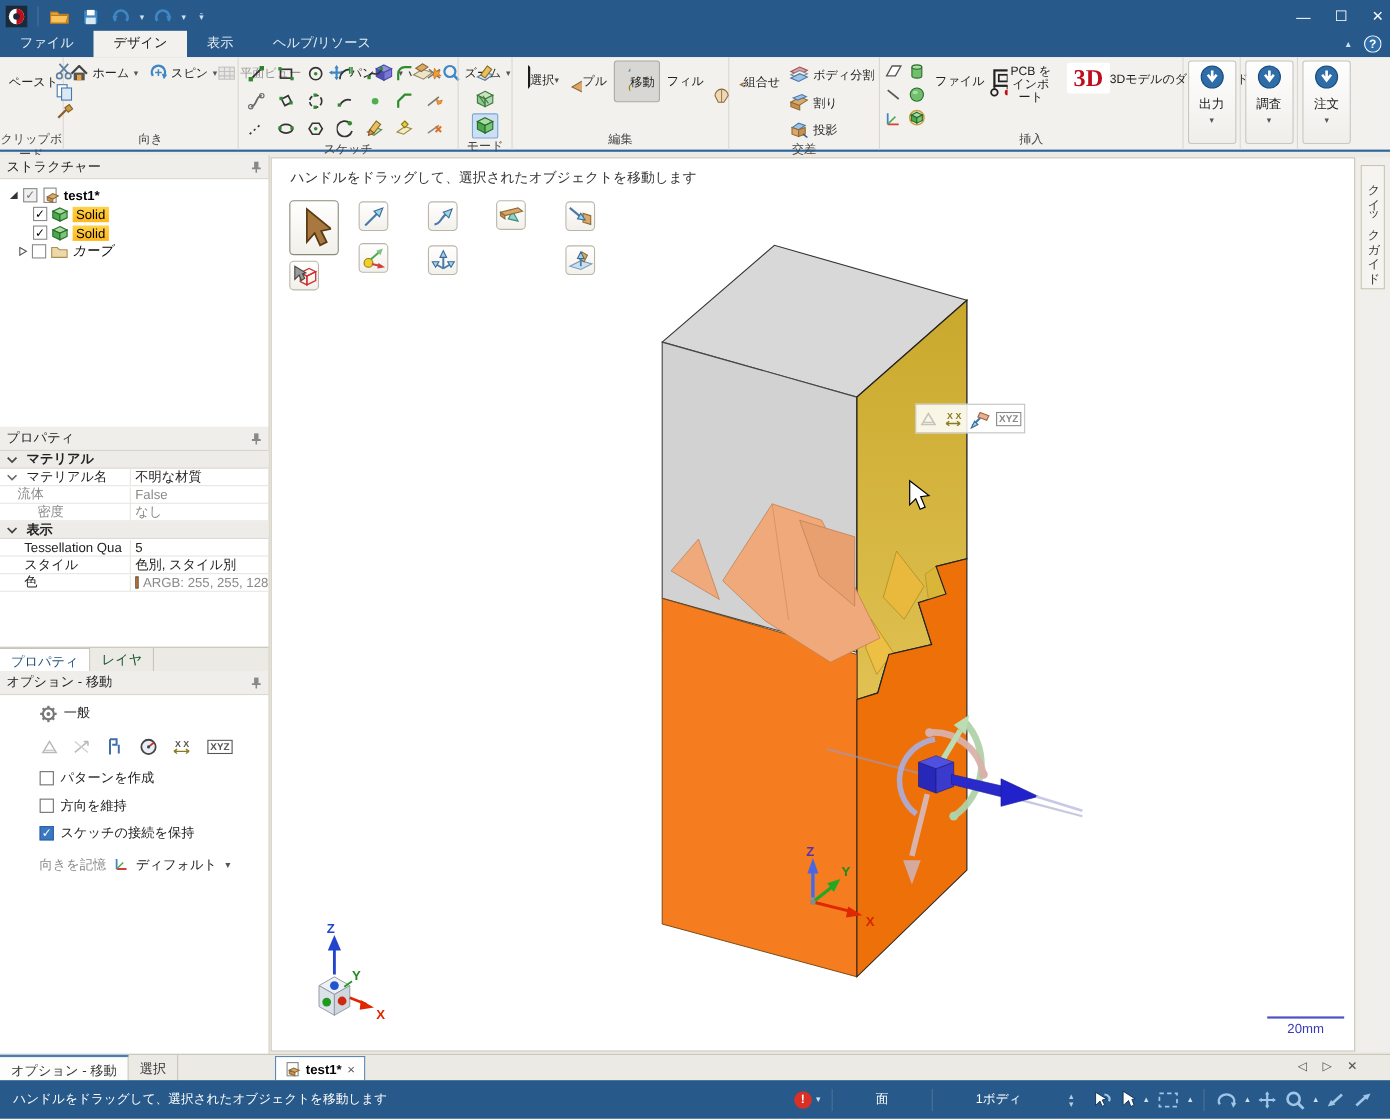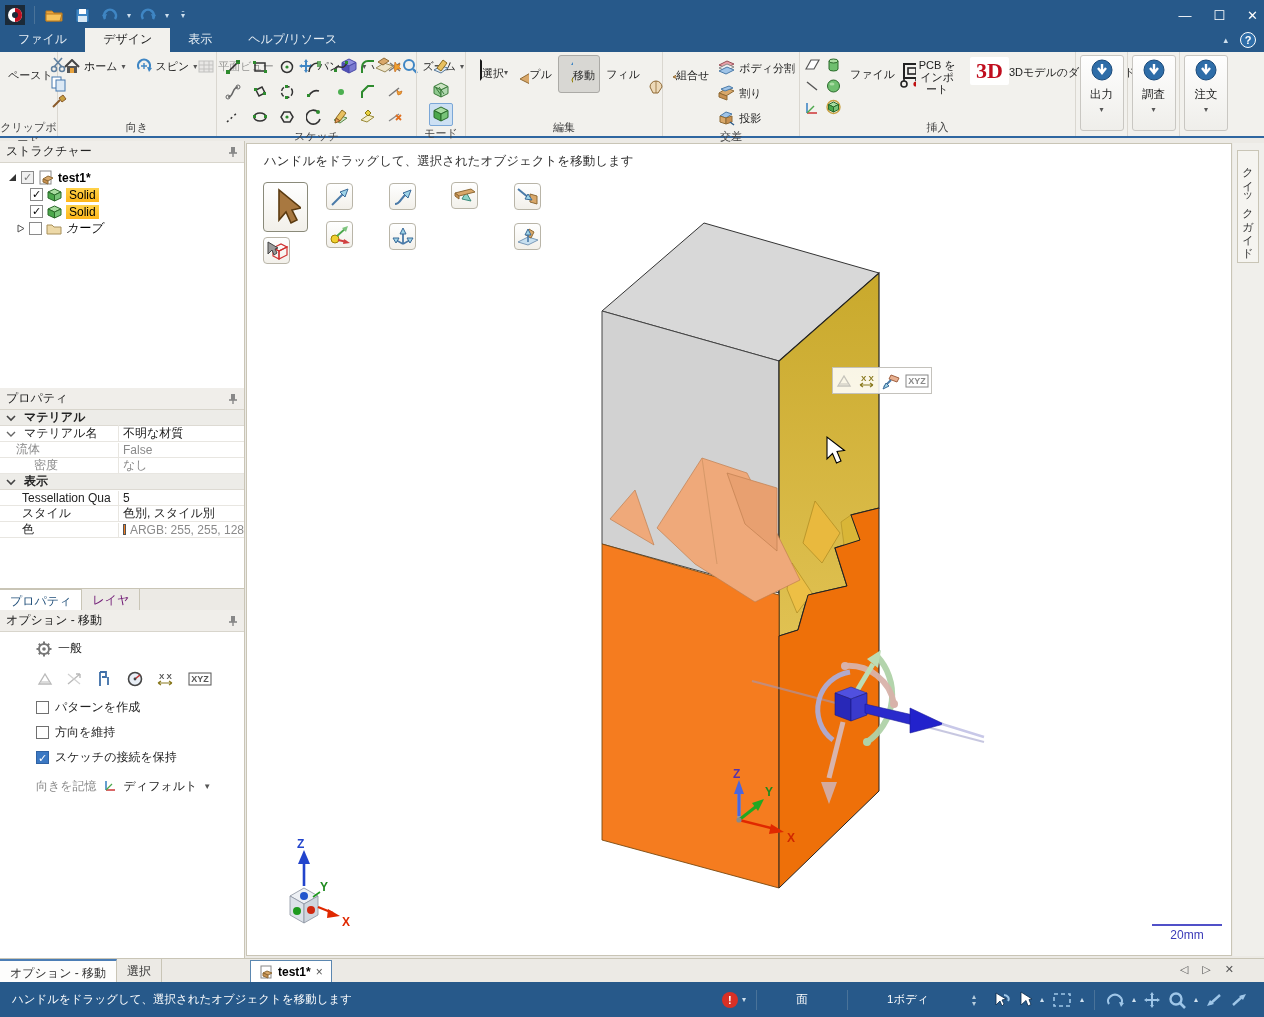--- a/index.html
+++ b/index.html
@@ -51,21 +51,21 @@
   .pgrid { font-size:12px; color:#222; background:#fff; }
   .prow { display:flex; border-bottom:1px solid #E8E6E1; height:16px; align-items:center; }
   .prow .plbl { width:118px; padding-left:22px; display:flex; align-items:center; gap:4px; }
   .prow .pval { flex:1; border-left:1px solid #E8E6E1; padding-left:4px; display:flex; align-items:center; gap:4px; white-space:nowrap; overflow:hidden; }
   .prow.section { background:#EDECE8; font-weight:bold; border-bottom:1px solid #DDDAD3; }
   .prow.section .plbl { width:auto; padding-left:22px; }
   .dim { color:#8A8A8A; }
   .chev { width:10px; height:8px; margin-left:-16px; margin-right:4px; }
   .swatch { width:26px; height:11px; background:#F57E20; border:1px solid #555; }
   .ptabs { display:flex; height:22px; border-top:1px solid #C9C5B6; background:#ECEAE5; align-items:stretch; }
-  .ptab { padding:3px 10px; font-size:12px; color:#701a75; border-right:1px solid #C9C5B6; }
+  .ptab { padding:3px 10px; font-size:12px; color:#14532d; border-right:1px solid #C9C5B6; }
   .ptab.active { background:#fff; color:#1F4E79; border-top:1px solid #C9C5B6; }
   
   .optrow { display:flex; align-items:center; gap:6px; padding:4px 8px; font-size:12px; color:#222; }
   .optrow .cb2 { width:13px; height:13px; border:1px solid #707070; background:#fff; }
   .cb2.checked { background:#3B78C3; border-color:#2F62A3; color:#fff; font-size:11px; line-height:12px; text-align:center; }
   
   #vpwrap { position:absolute; left:246px; top:143px; width:986px; height:813px; background:#fff; border:1px solid #C9C5B6; }
   #rightstrip { position:absolute; left:1233px; top:143px; width:31px; height:813px; background:#F0EFEB; }
   #quickguide { position:absolute; left:1237px; top:150px; width:22px; padding:8px 3px; background:#F5F4F0; border:1px solid #C9C5B6; writing-mode:vertical-rl; font-size:11px; color:#333; letter-spacing:1px; }
   #vp-hint { position:absolute; left:17px; top:9px; font-size:12.5px; color:#333; }

